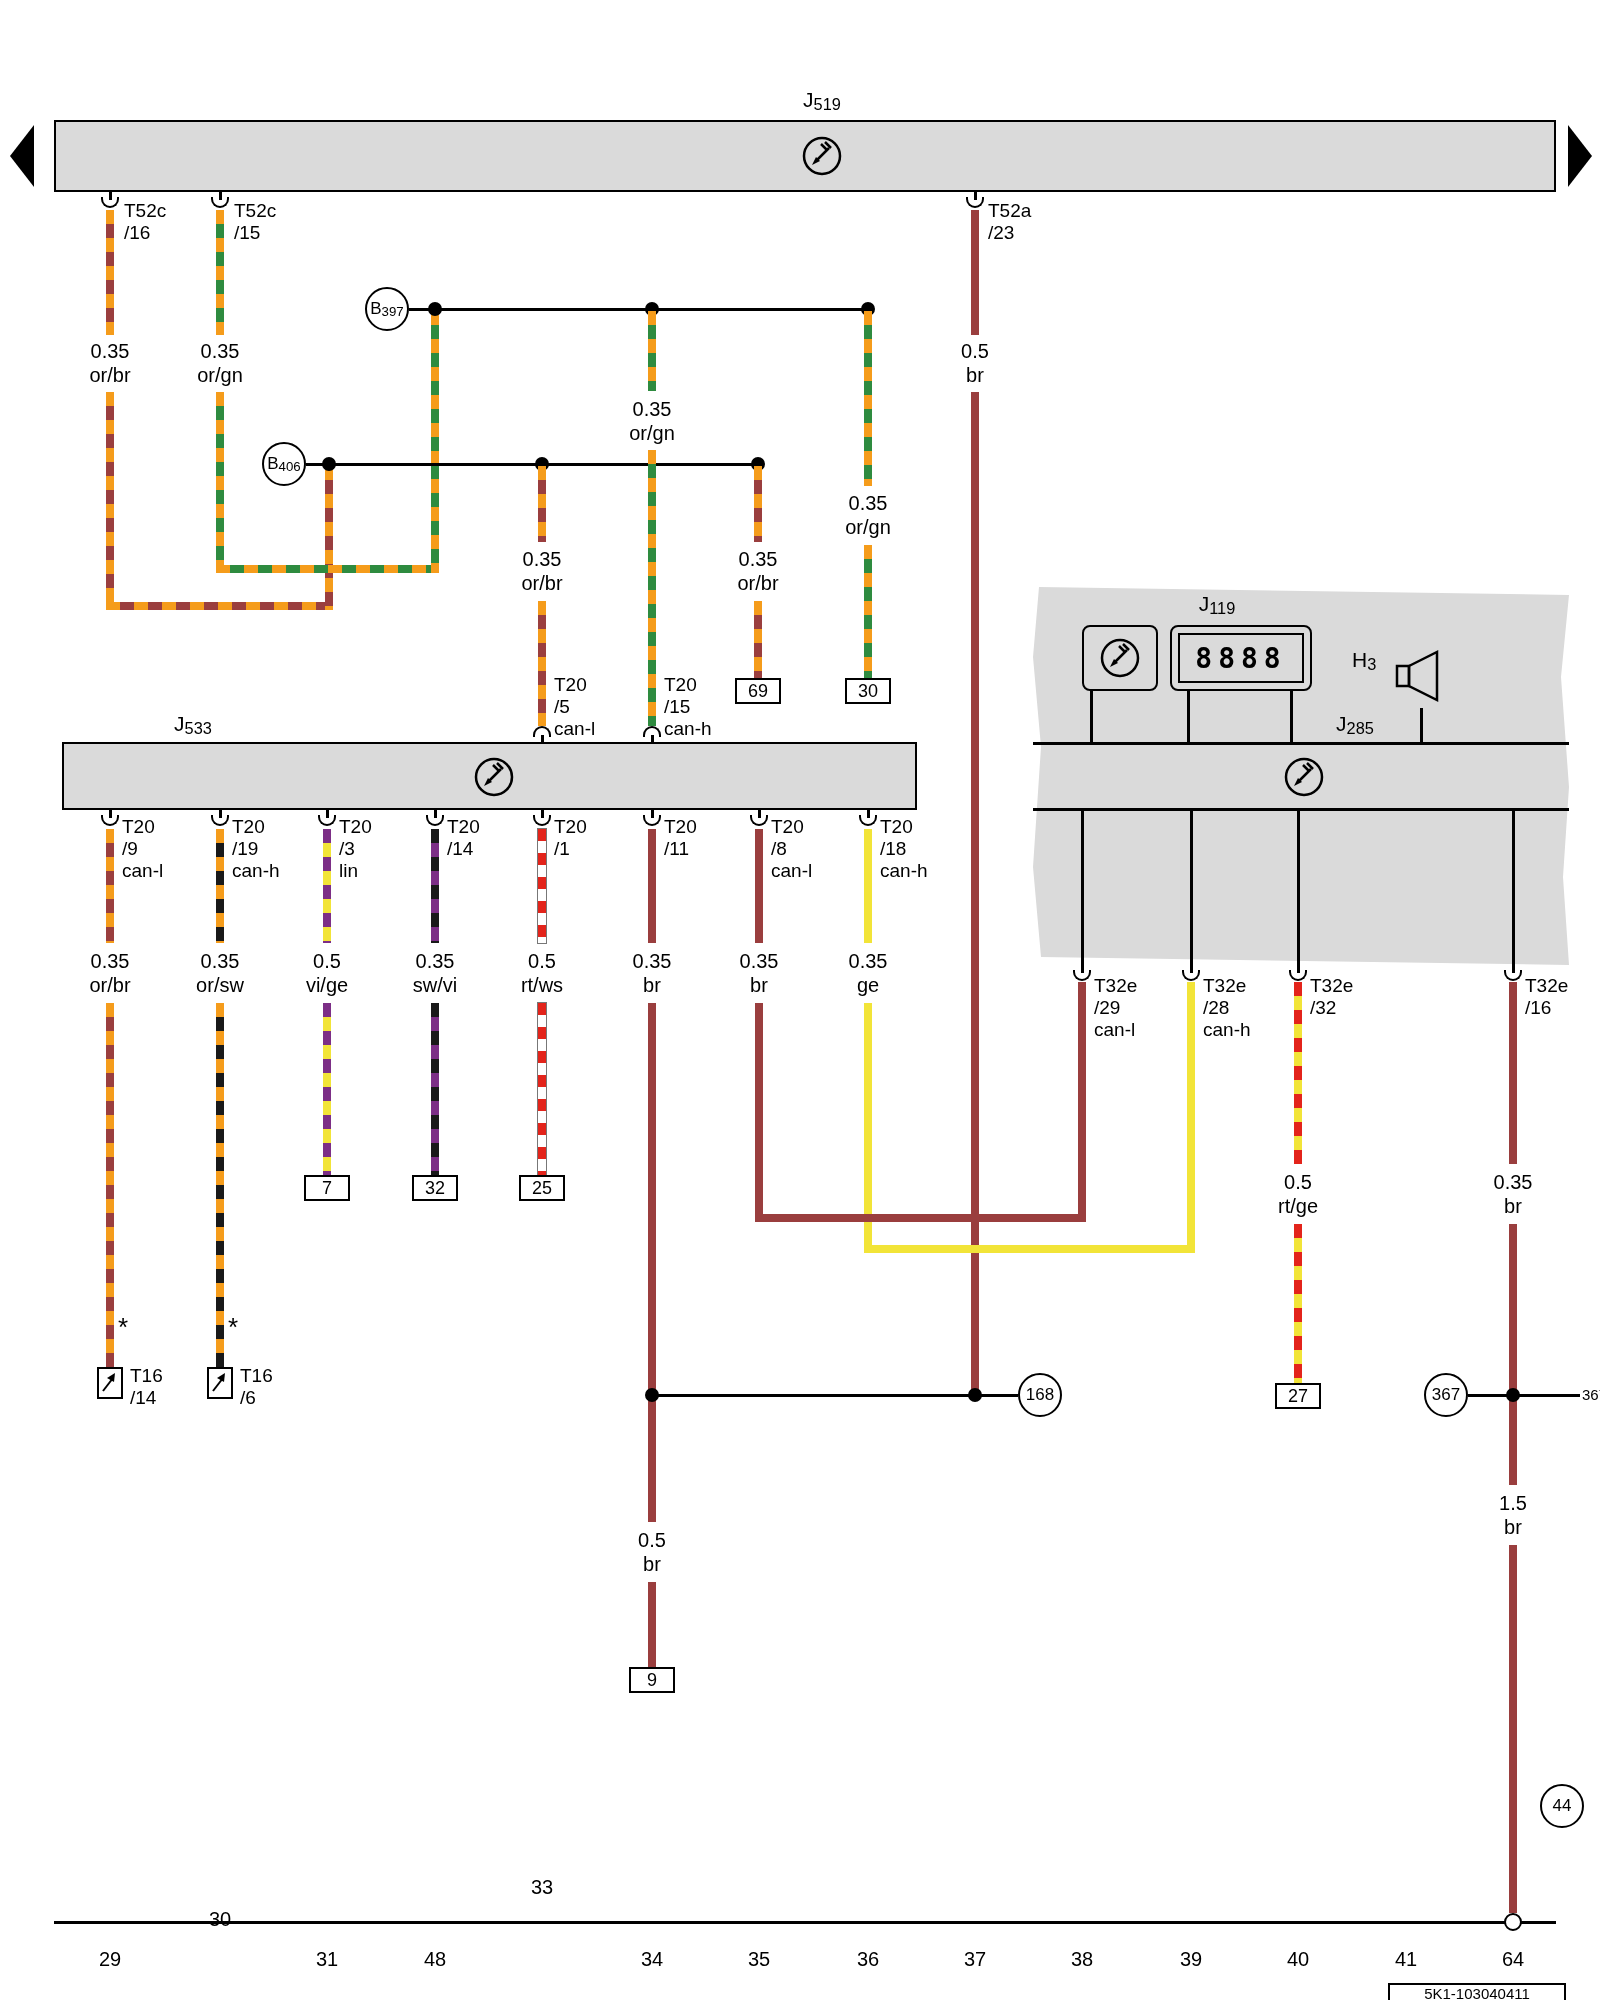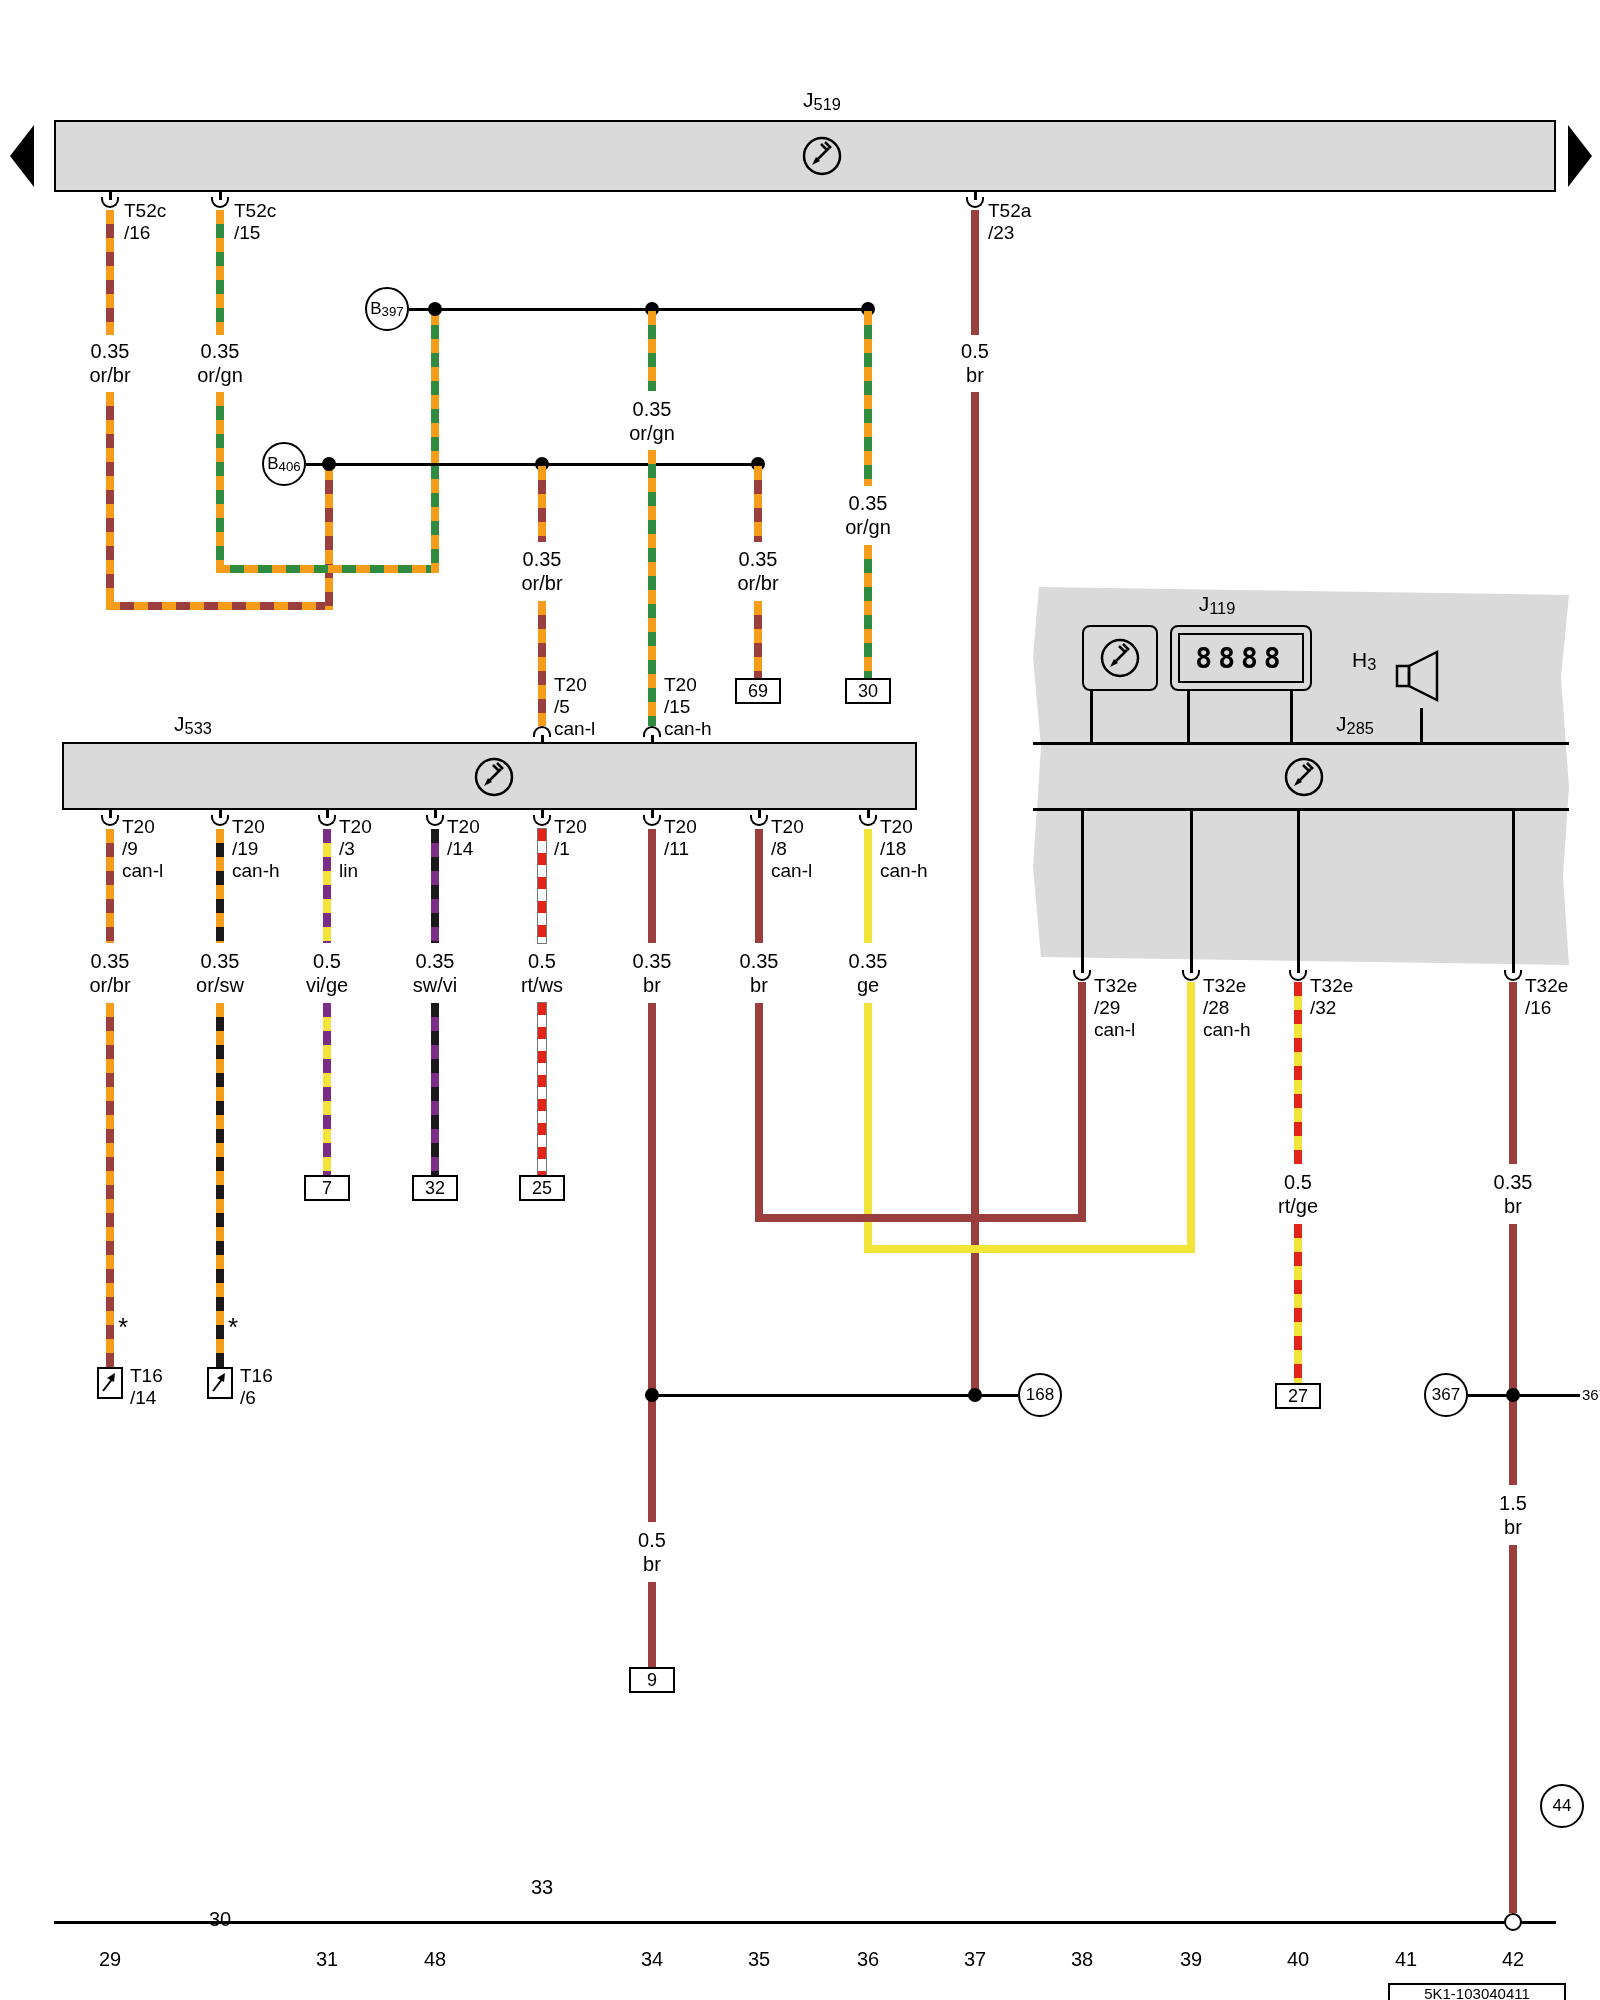--- a/index.html
+++ b/index.html
@@ -449,19 +449,19 @@
   <div class="track" style="left:435px;top:1948px">48</div>
   <div class="track" style="left:542px;top:1876px">33</div>
   <div class="track" style="left:652px;top:1948px">34</div>
   <div class="track" style="left:759px;top:1948px">35</div>
   <div class="track" style="left:868px;top:1948px">36</div>
   <div class="track" style="left:975px;top:1948px">37</div>
   <div class="track" style="left:1082px;top:1948px">38</div>
   <div class="track" style="left:1191px;top:1948px">39</div>
   <div class="track" style="left:1298px;top:1948px">40</div>
   <div class="track" style="left:1406px;top:1948px">41</div>
-  <div class="track" style="left:1513px;top:1948px">42</div>
+  <div class="track" style="left:1513px;top:1948px">64</div>
 
   <div style="position:absolute;left:1388px;top:1983px;width:178px;height:17px;border:2.5px solid #000;border-bottom:none;background:#fff;text-align:center;font-size:15px">
     <span>5K1-103040411</span>
   </div>
 
 </div>
 
 </body></html>

